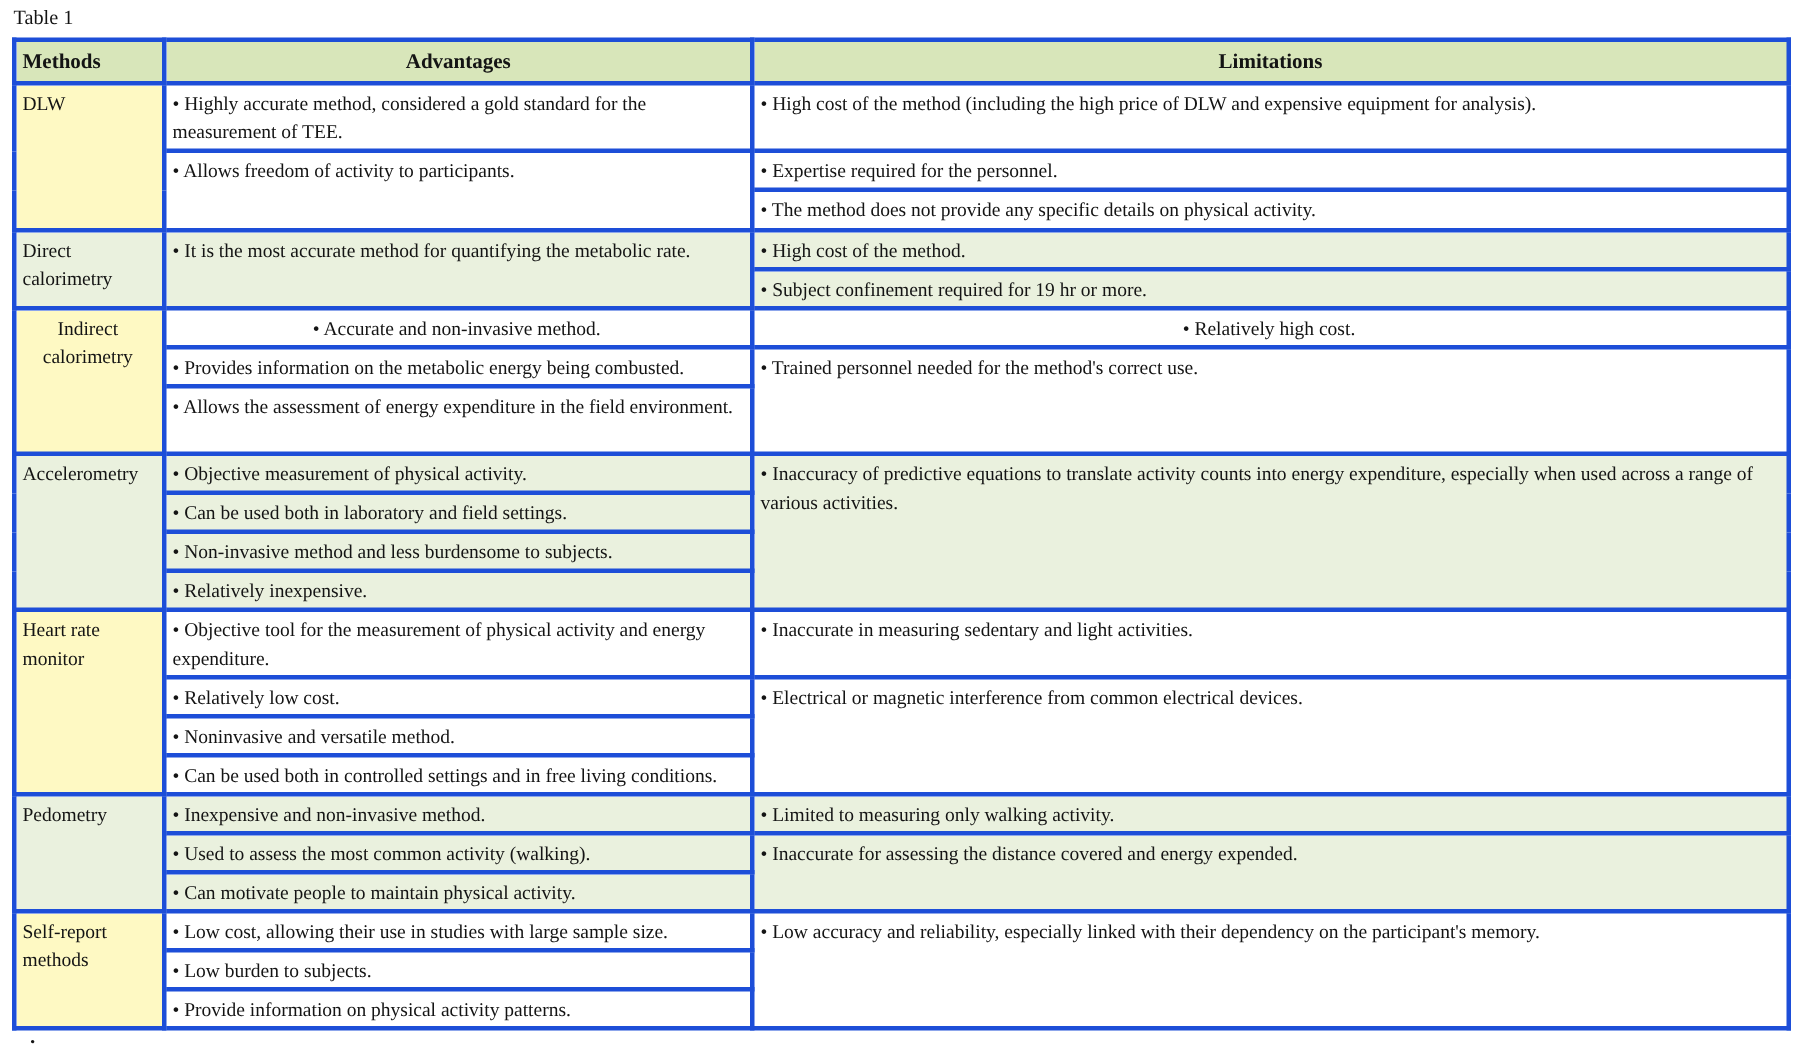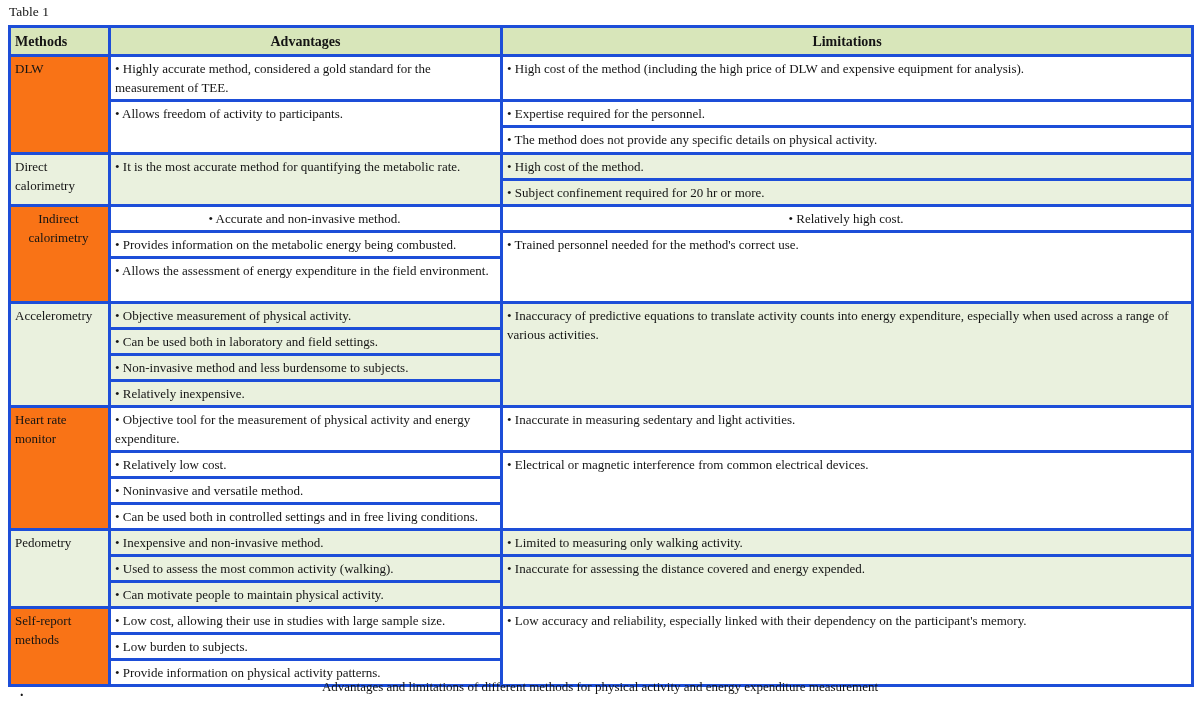--- a/index.html
+++ b/index.html
@@ -52,21 +52,21 @@
     border-bottom-width: 3px;
     padding: 2px 4px;
   }
   table.methods-table thead th.col-methods {
     text-align: left;
   }
   tr.block-first td {
     border-top-width: 3px;
   }
   td.method-cell {
-    background: #f97316;
+    background: #fef9c3;
   }
   tr.shaded td {
     background: var(--shade-bg, #eaf1de);
   }
   .table-caption {
     position: absolute;
     left: 0;
     top: 679px;
     width: 1200px;
     text-align: center;
@@ -112,21 +112,21 @@
         </tr>
         <tr class="" style="height: 27px;">
           <td rowspan="1" class="lim-cell">• The method does not provide any specific details on physical activity.</td>
         </tr>
         <tr class="block-first shaded" style="height: 25px;">
           <td rowspan="2" class="method-cell">Direct calorimetry</td>
           <td rowspan="2" class="adv-cell">• It is the most accurate method for quantifying the metabolic rate.</td>
           <td rowspan="1" class="lim-cell">• High cost of the method.</td>
         </tr>
         <tr class=" shaded" style="height: 26px;">
-          <td rowspan="1" class="lim-cell">• Subject confinement required for 20 hr or more.</td>
+          <td rowspan="1" class="lim-cell">• Subject confinement required for 19 hr or more.</td>
         </tr>
         <tr class="block-first" style="height: 26px; text-align: center;">
           <td rowspan="3" class="method-cell">Indirect calorimetry</td>
           <td rowspan="1" class="adv-cell">• Accurate and non-invasive method.</td>
           <td rowspan="1" class="lim-cell">• Relatively high cost.</td>
         </tr>
         <tr class="" style="height: 26px;">
           <td rowspan="1" class="adv-cell">• Provides information on the metabolic energy being combusted.</td>
           <td rowspan="2" class="lim-cell">• Trained personnel needed for the method's correct use.</td>
         </tr>
@@ -181,17 +181,16 @@
         </tr>
         <tr class="" style="height: 26px;">
           <td rowspan="1" class="adv-cell">• Low burden to subjects.</td>
         </tr>
         <tr class="" style="height: 25px;">
           <td rowspan="1" class="adv-cell">• Provide information on physical activity patterns.</td>
         </tr>
       </tbody>
   </table>
 
-  <div class="table-caption">Advantages and limitations of different methods for physical activity and energy expenditure measurement</div>
 
   <div class="stray-period">.</div>
 
 </div>
 
 </body></html>

